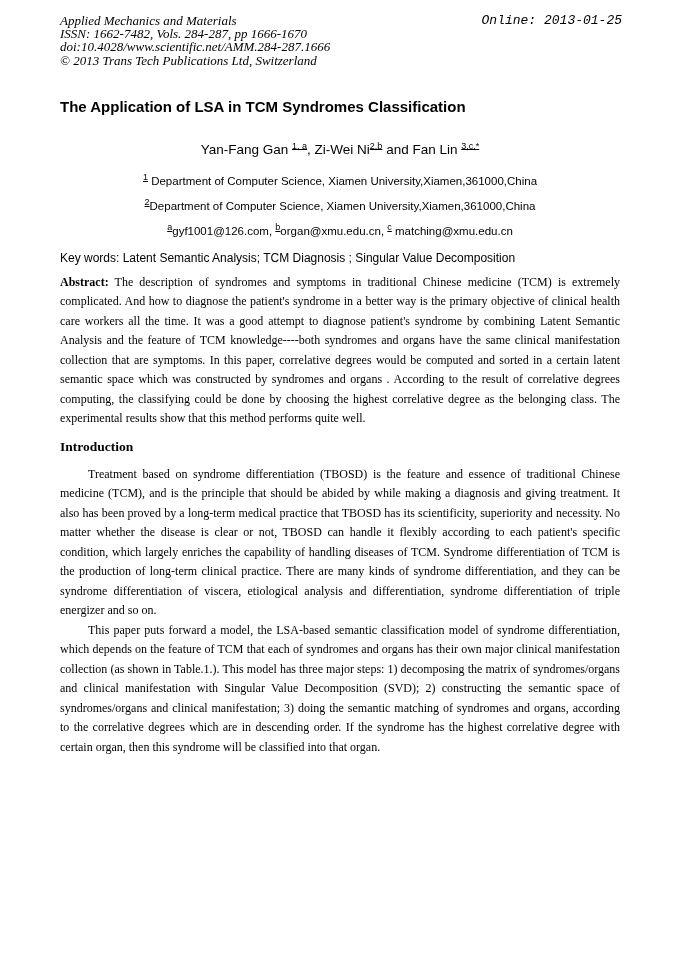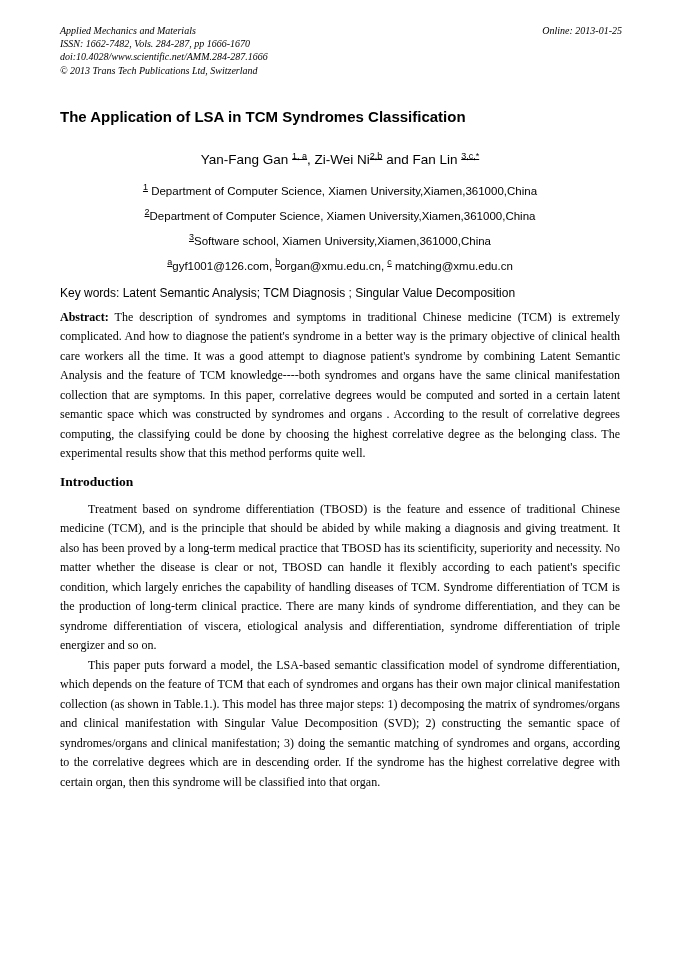--- a/index.html
+++ b/index.html
@@ -14,28 +14,28 @@
     background: #ffffff;
     color: #000000;
     overflow: hidden;
     box-sizing: border-box;
   }
   
   .masthead {
     display: flex;
     justify-content: space-between;
     align-items: flex-start;
-    margin: 24px 56px 0 60px;
+    margin: 14px 56px 0 60px;
     font-family: "Liberation Serif", serif;
     font-style: italic;
-    font-size: 10px;
+    font-size: 13px;
     line-height: 13.2px;
   }
   .masthead-left div { white-space: nowrap; }
-  .online-date { white-space: nowrap; }
+  .online-date { white-space: nowrap; font-family: Liberation Mono, monospace; }
 
   
   .paper-title {
     margin: 31px 58px 0 60px;
     font-family: "Liberation Sans", sans-serif;
     font-weight: bold;
     font-size: 15px;
     line-height: 18px;
   }
   .authors-line {
@@ -105,21 +105,20 @@
     <div class="online-date">Online: 2013-01-25</div>
   </div>
 
   <div class="paper-title">The Application of LSA in TCM Syndromes Classification</div>
 
   <div class="authors-line"><span>Yan-Fang Gan </span><sup>1, a</sup><span>, Zi-Wei Ni</span><sup>2,b</sup><span> and Fan Lin </span><sup>3,c,*</sup></div>
 
   <div class="affils">
     <div class="affil"><sup>1</sup><span> Department of Computer Science, Xiamen University,Xiamen,361000,China</span></div>
     <div class="affil"><sup>2</sup><span>Department of Computer Science, Xiamen University,Xiamen,361000,China</span></div>
-    <div class="affil"><sup>3</sup><span>Software school, Xiamen University,Xiamen,361000,China</span></div>
     <div class="emails"><sup>a</sup><span>gyf1001@126.com, </span><sup>b</sup><span>organ@xmu.edu.cn, </span><sup>c</sup><span> matching@xmu.edu.cn</span></div>
   </div>
 
   <div class="keywords"><span class="kw-label">Key words:</span><span> Latent Semantic Analysis; TCM Diagnosis ; Singular Value Decomposition</span></div>
 
   <div class="abstract"><span class="abs-label">Abstract:</span><span> The description of syndromes and symptoms in traditional Chinese medicine (TCM) is extremely complicated. And how to diagnose the patient's syndrome in a better way is the primary objective of clinical health care workers all the time. It was a good attempt to diagnose patient's syndrome by combining Latent Semantic Analysis and the feature of TCM knowledge----both syndromes and organs have the same clinical manifestation collection that are symptoms. In this paper, correlative degrees would be computed and sorted in a certain latent semantic space which was constructed by syndromes and organs . According to the result of correlative degrees computing, the classifying could be done by choosing the highest correlative degree as the belonging class. The experimental results show that this method performs quite well.</span></div>
 
   <div class="section-heading">Introduction</div>
   <div class="body-para first">Treatment based on syndrome differentiation (TBOSD) is the feature and essence of traditional Chinese medicine (TCM), and is the principle that should be abided by while making a diagnosis and giving treatment. It also has been proved by a long-term medical practice that TBOSD has its scientificity, superiority and necessity. No matter whether the disease is clear or not, TBOSD can handle it flexibly according to each patient's specific condition, which largely enriches the capability of handling diseases of TCM. Syndrome differentiation of TCM is the production of long-term clinical practice. There are many kinds of syndrome differentiation, and they can be syndrome differentiation of viscera, etiological analysis and differentiation, syndrome differentiation of triple energizer and so on.</div>
   <div class="body-para">This paper puts forward a model, the LSA-based semantic classification model of syndrome differentiation, which depends on the feature of TCM that each of syndromes and organs has their own major clinical manifestation collection (as shown in Table.1.). This model has three major steps: 1) decomposing the matrix of syndromes/organs and clinical manifestation with Singular Value Decomposition (SVD); 2) constructing the semantic space of syndromes/organs and clinical manifestation; 3) doing the semantic matching of syndromes and organs, according to the correlative degrees which are in descending order. If the syndrome has the highest correlative degree with certain organ, then this syndrome will be classified into that organ.</div>

